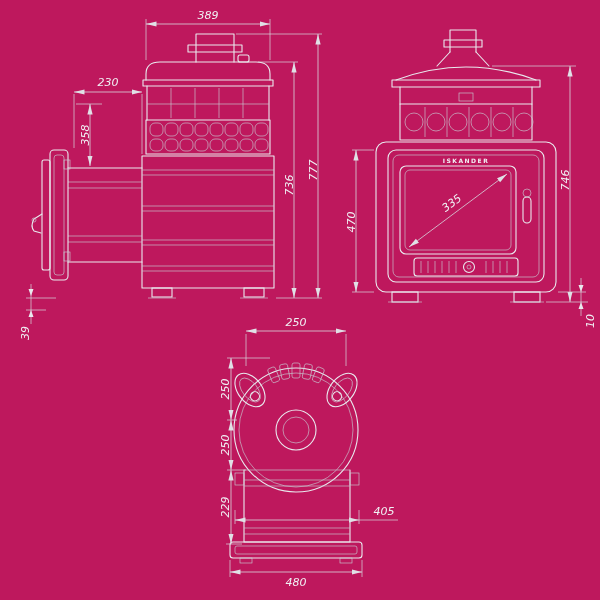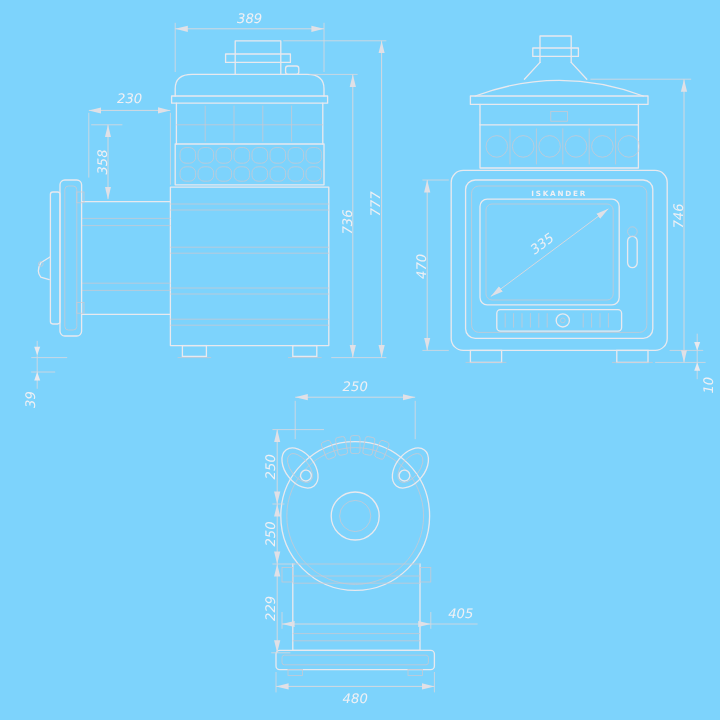--- a/index.html
+++ b/index.html
@@ -1,16 +1,16 @@
 <!DOCTYPE html>
 <html><head>
 <meta charset="utf-8">
 <style>
   html,body{margin:0;padding:0;background:#0a0a0e;width:600px;height:600px;overflow:hidden;}
-  .stage{width:600px;height:600px;background:#7dd3fc;text-align:center;}
+  .stage{width:600px;height:600px;background:#be185d;text-align:center;}
   .ln{fill:none;stroke:#e9e9ee;stroke-width:1.1;stroke-linecap:round;}
   .tn{fill:none;stroke:#c9c9d2;stroke-width:0.65;}
   .ext{fill:none;stroke:#d8d8de;stroke-width:0.7;}
   .dim{fill:none;stroke:#d8d8de;stroke-width:0.8;marker-start:url(#arr);marker-end:url(#arr);}
   .dimtext{fill:#f0f0f4;font:italic 11px "DejaVu Sans", sans-serif;}
   .brandtext{fill:#f0f0f4;font:bold 6px "DejaVu Sans", sans-serif;letter-spacing:1.5px;}
   .fillw{fill:#e9e9ee;}
 </style>
 </head>
 <body>

